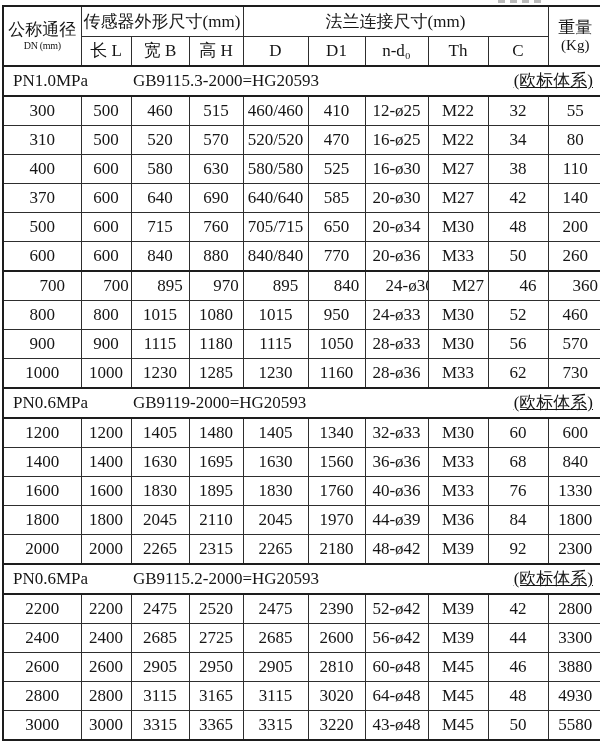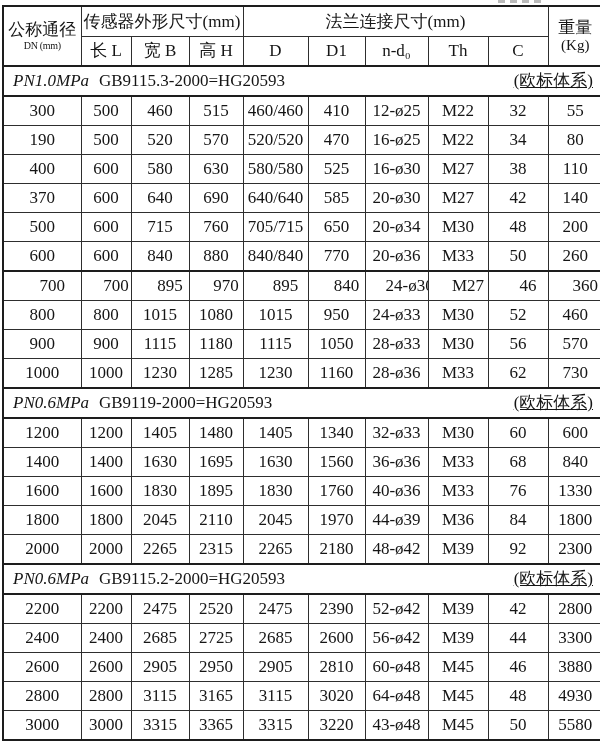--- a/index.html
+++ b/index.html
@@ -59,23 +59,22 @@
     display: flex;
     align-items: center;
     padding: 0 9px 0 9px;
     width: 100%;
     box-sizing: border-box;
   }
   tr.section-row .pressure {
     display: inline-block;
     width: 86px;
     text-align: left;
-    font-style: italic;
-  }
-  tr.section-row .standard { text-align: left; }
+  }
+  tr.section-row .standard { text-align: left; margin-left: 34px; }
   tr.section-row .note { margin-left: auto; text-decoration: underline; }
   tr.thick-top td { border-top-width: 2px; border-top-color: #1d1d1d; padding-left: 20px; }
   thead tr.h1 td { height: 29px; }
   tbody td { height: 28.5px; }
 </style>
 </head>
 <body>
 
 <div class="page">
   <div class="artifact"></div>
@@ -133,21 +132,21 @@
           <td>460</td>
           <td>515</td>
           <td>460/460</td>
           <td>410</td>
           <td>12-ø25</td>
           <td>M22</td>
           <td>32</td>
           <td>55</td>
         </tr>
         <tr>
-          <td>190</td>
+          <td>310</td>
           <td>500</td>
           <td>520</td>
           <td>570</td>
           <td>520/520</td>
           <td>470</td>
           <td>16-ø25</td>
           <td>M22</td>
           <td>34</td>
           <td>80</td>
         </tr>

